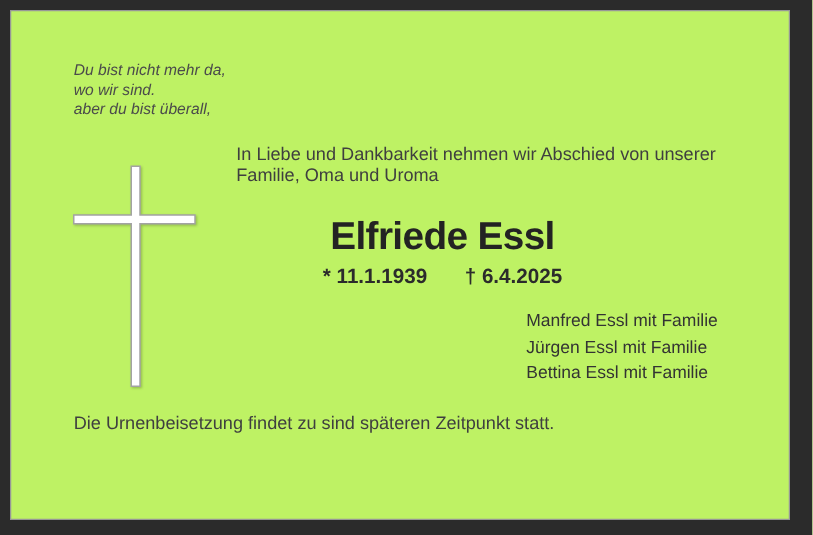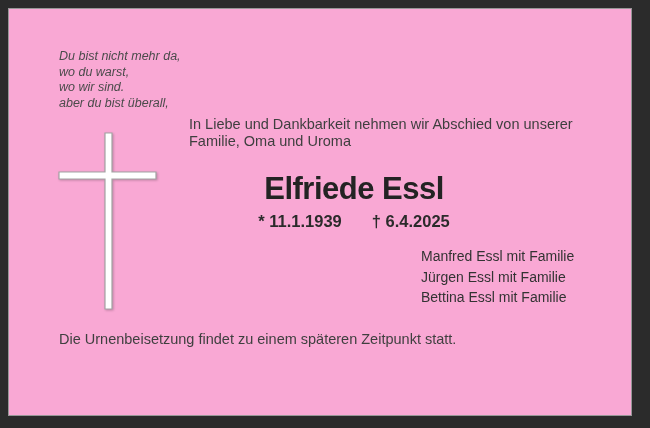--- a/index.html
+++ b/index.html
@@ -13,21 +13,21 @@
     height: 428px;
     background: #2b2b2b;
     overflow: hidden;
   }
   .card {
     position: absolute;
     left: 8px;
     top: 8px;
     width: 622px;
     height: 406px;
-    background: #f9a8d4;
+    background: #bef264;
     border: 1px solid #979797;
   }
   .poem {
     position: absolute;
     left: 50px;
     top: 40px;
     font-style: italic;
     font-size: 12.5px;
     line-height: 15.5px;
     color: #4b4b4b;
@@ -97,21 +97,20 @@
   }
 </style>
 </head>
 <body>
 
 <div class="frame">
   <div class="card">
 
     <div class="poem">
       <div>Du bist nicht mehr da,</div>
-      <div>wo du warst,</div>
       <div>wo wir sind.</div>
       <div>aber du bist überall,</div>
     </div>
 
     <svg class="cross-svg" viewBox="0 0 100 180" xmlns="http://www.w3.org/2000/svg">
       <path d="M47,1 H54 V40 H98 V47 H54 V177 H47 V47 H1 V40 H47 Z" fill="#ffffff" stroke="#a3a3a3" stroke-width="1.2"></path>
     </svg>
 
     <div class="intro">
       <div>In Liebe und Dankbarkeit nehmen wir Abschied von unserer</div>
@@ -123,17 +122,17 @@
     <div class="dates">
       <span>* 11.1.1939</span><span class="death">† 6.4.2025</span>
     </div>
 
     <div class="mourners">
       <div>Manfred Essl mit Familie</div>
       <div>Jürgen Essl mit Familie</div>
       <div>Bettina Essl mit Familie</div>
     </div>
 
-    <div class="burial">Die Urnenbeisetzung findet zu einem späteren Zeitpunkt statt.</div>
+    <div class="burial">Die Urnenbeisetzung findet zu sind späteren Zeitpunkt statt.</div>
 
 
   </div>
 </div>
 
 </body></html>

